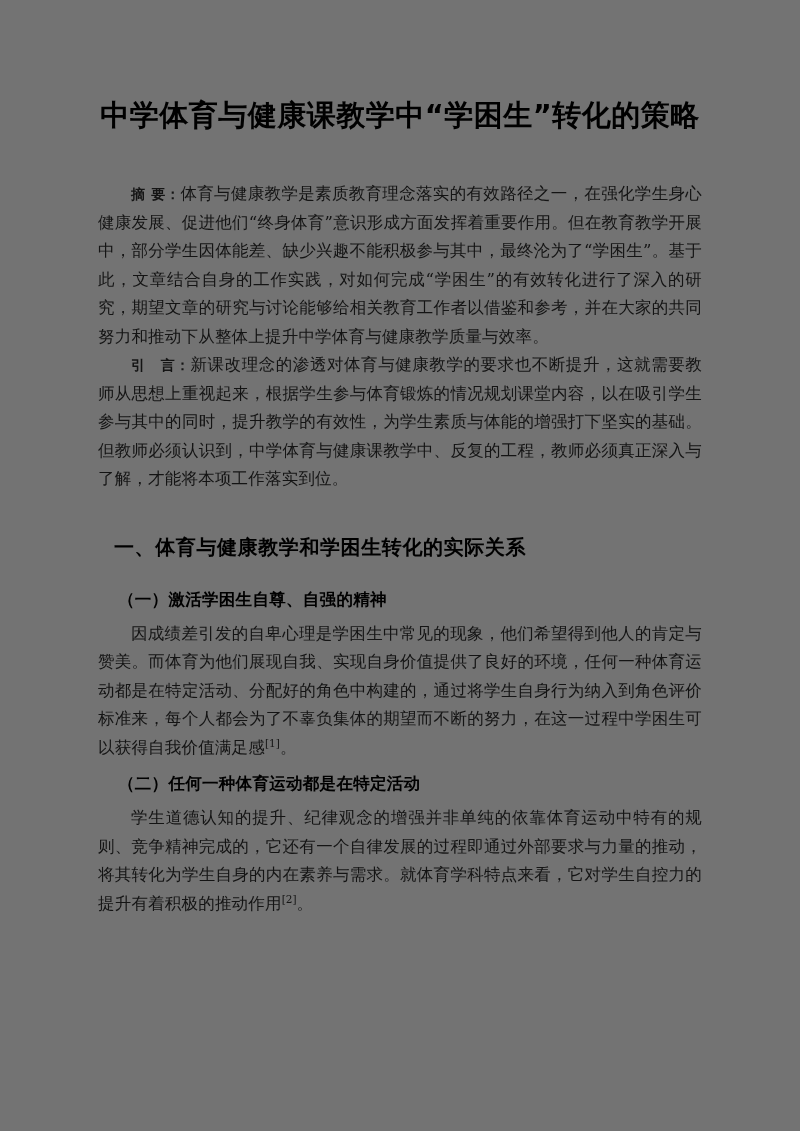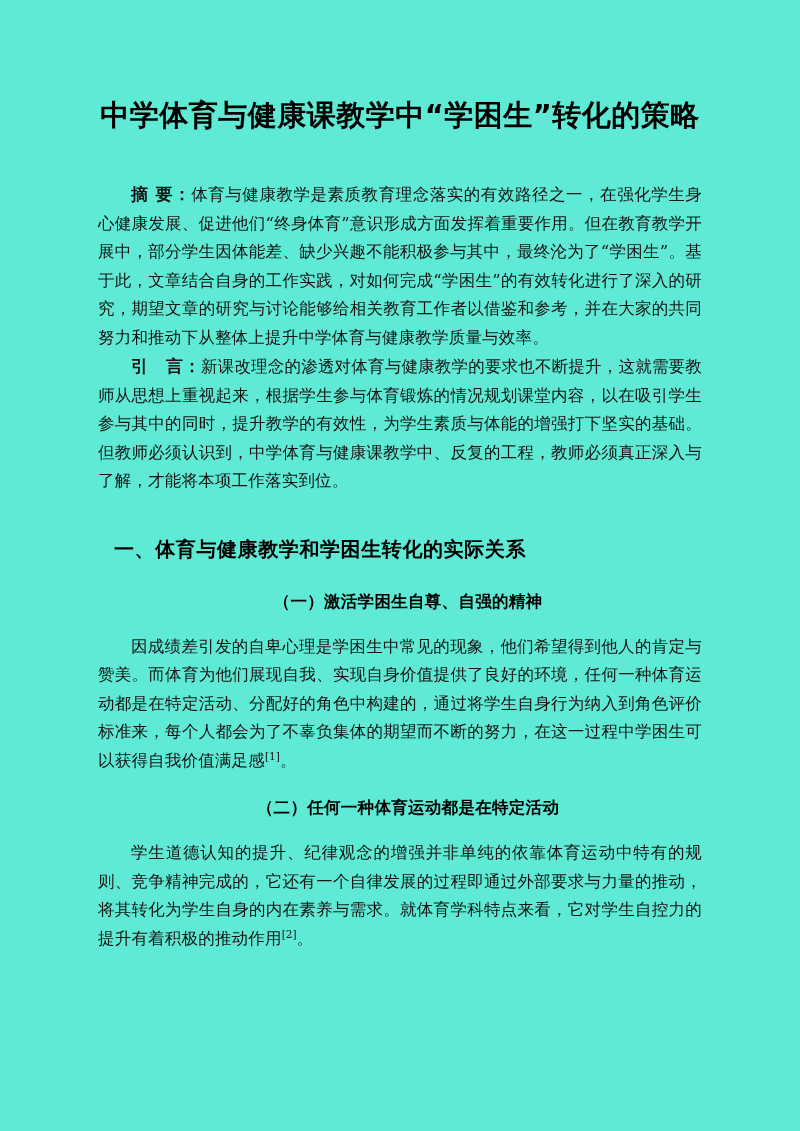--- a/index.html
+++ b/index.html
@@ -16,21 +16,21 @@
     color: #111111;
     -webkit-font-smoothing: antialiased;
   }
 
   .page {
     position: absolute;
     left: 0;
     top: 0;
     width: 800px;
     height: 1131px;
-    background: #5eead4;
+    background: #737373;
     box-sizing: border-box;
     padding: 0;
   }
 
   .content {
     position: absolute;
     left: 98px;
     top: 0;
     width: 604px;
   }
@@ -65,21 +65,21 @@
     letter-spacing: 0.2px;
   }
 
   .para.indent {
     text-indent: 33px;
   }
 
   .label-bold {
     font-family: "DejaVu Sans", "Liberation Sans", sans-serif;
     font-weight: bold;
-    font-size: 17px;
+    font-size: 14px;
     letter-spacing: 0.5px;
   }
 
   
   .h1-sec {
     font-family: "DejaVu Sans", "Liberation Sans", sans-serif;
     font-weight: bold;
     font-size: 20px;
     line-height: 30px;
     color: #000000;
@@ -88,26 +88,25 @@
     padding-bottom: 4px;
     letter-spacing: 0.6px;
   }
 
   .h2-sec {
     font-family: "DejaVu Sans", "Liberation Sans", sans-serif;
     font-weight: bold;
     font-size: 16.5px;
     line-height: 28px;
     color: #000000;
-    margin: 15px;
+    margin: 4px;
     padding-top: 4px;
     padding-bottom: 2px;
     text-indent: 16px;
     letter-spacing: 0.3px;
-    text-align: center;
   }
 
   .body-block {
     margin-top: 3px;
   }
 
   sup.cite {
     font-size: 10.5px;
     vertical-align: super;
     line-height: 0;

